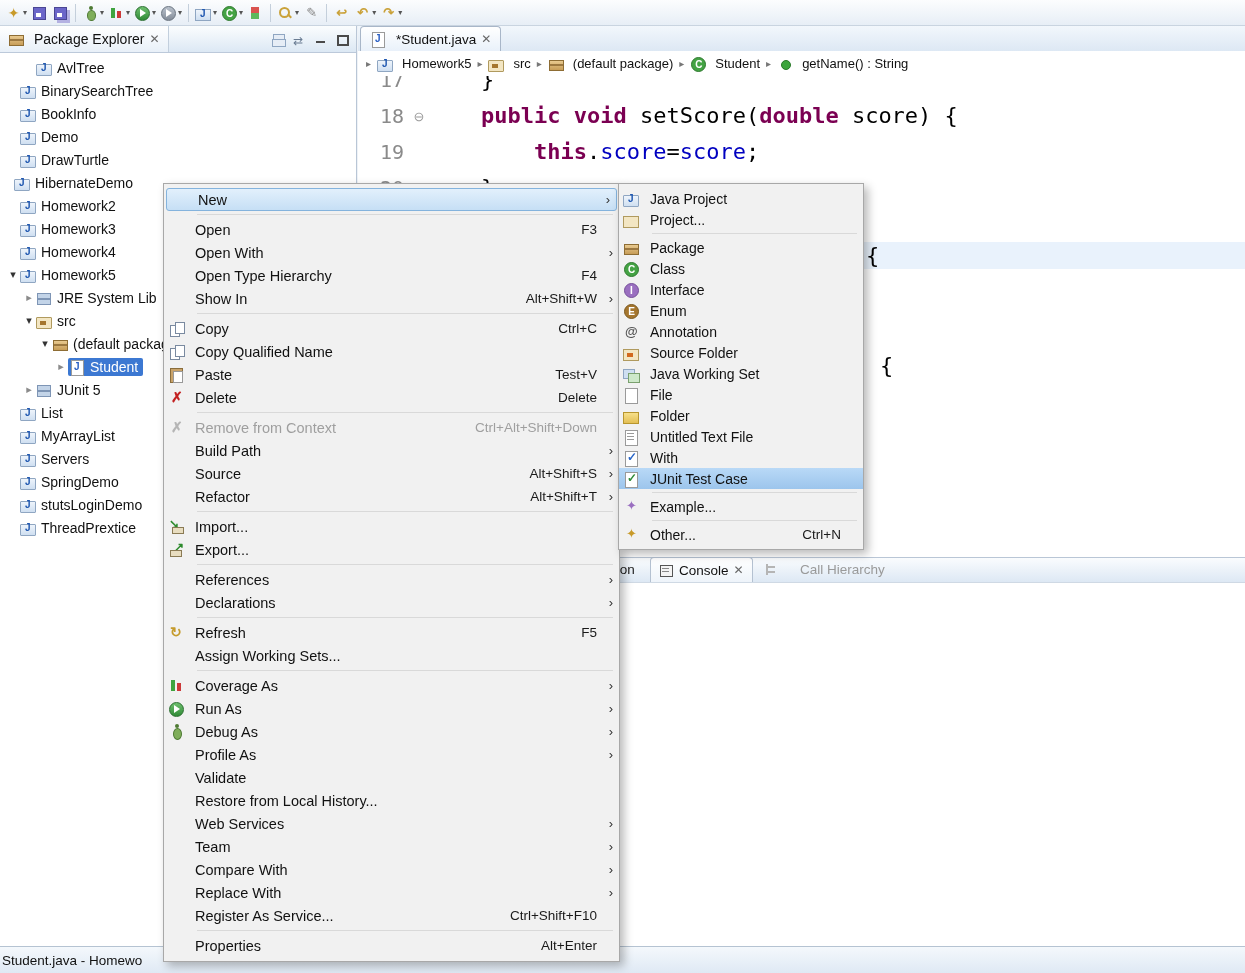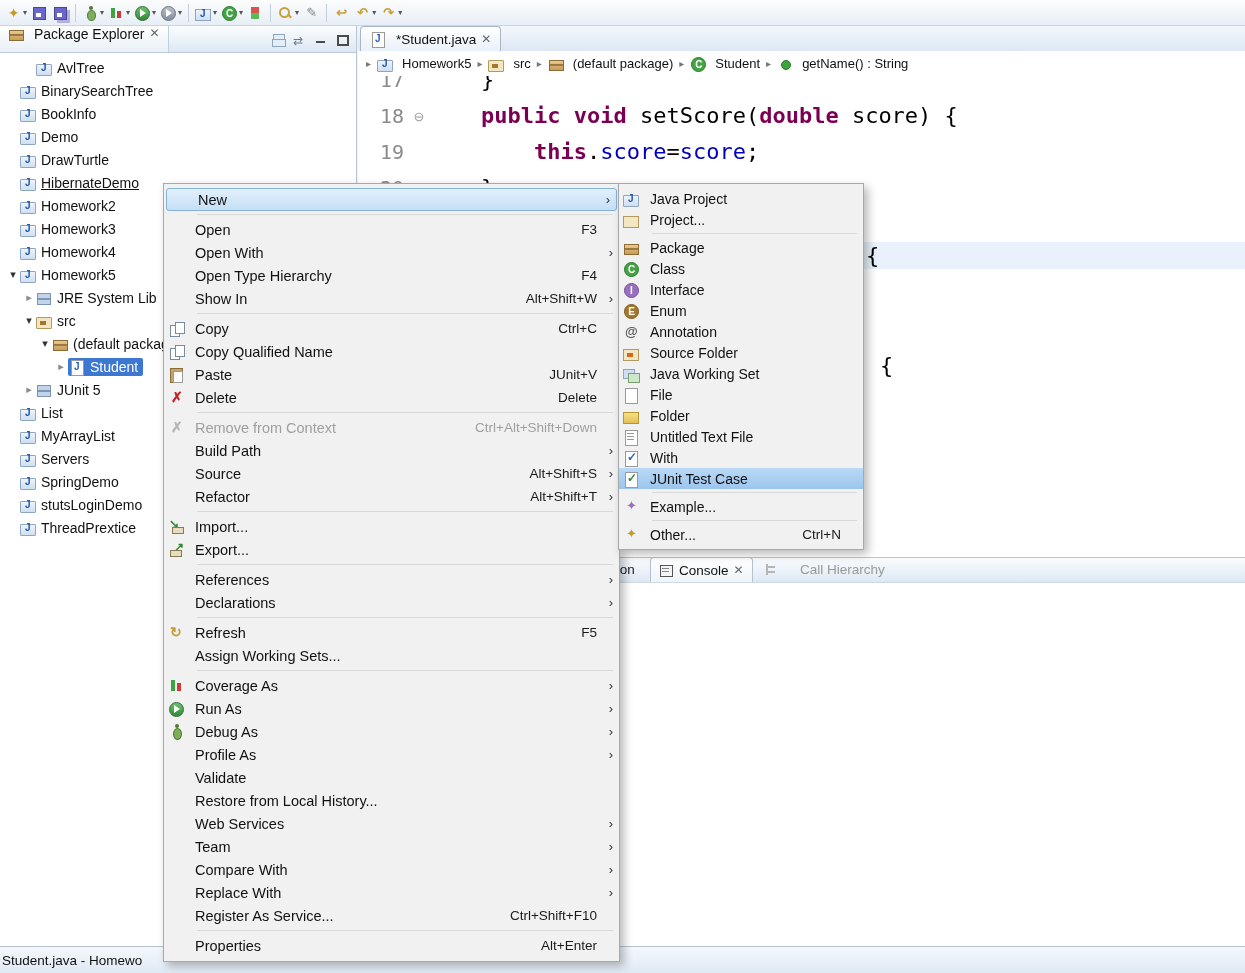--- a/index.html
+++ b/index.html
@@ -35,21 +35,21 @@
   .tg-mark-occurrences::before{content:"✎";color:#888}
   .tg-last-edit::before{content:"↩";color:#caa23a;font-weight:bold}
   .tg-back::before{content:"↶";color:#caa23a;font-weight:bold}
   .tg-forward::before{content:"↷";color:#caa23a;font-weight:bold}
 
   
   .left-panel{position:absolute;left:0;top:26px;width:357px;bottom:27px;background:#fff;
               border-right:1px solid #b9c6d6;display:flex;flex-direction:column;box-sizing:border-box}
   .panel-header{height:26px;flex:0 0 26px;background:linear-gradient(#fbfdfe,#dce8f4);
                 border-bottom:1px solid #bcc9da;display:flex;align-items:center}
-  .view-tab{display:flex;align-items:flex-start;gap:5px;padding:0 8px;height:100%;
+  .view-tab{display:flex;align-items:center;gap:5px;padding:0 8px;height:100%;
             background:linear-gradient(#ffffff,#e8f0f8);border-right:1px solid #c2cfdd;font-size:14px}
   .closex{color:#666;font-size:12px}
   .header-icons{margin-left:auto;display:flex;align-items:center;gap:7px;padding-right:7px}
   .hico{width:14px;height:14px;position:relative;display:inline-block}
   .hi-collapse::before{content:"";position:absolute;left:1px;top:2px;width:10px;height:4px;background:#e6edf6;border:1px solid #8fa6c2;box-shadow:0 6px 0 #e6edf6,0 6px 0 1px #8fa6c2}
   .hi-link::before{content:"⇄";color:#6a7c93;font-size:12px;line-height:14px}
   .hi-min::before{content:"";position:absolute;left:2px;bottom:3px;width:9px;height:2px;background:#4a4a4a}
   .hi-max::before{content:"";position:absolute;left:2px;top:3px;width:8px;height:7px;border:2px solid #4a4a4a}
 
   .tree{flex:1;overflow:hidden;padding-top:3px;font-size:14px}
@@ -265,21 +265,21 @@
       <div class="trow" style="padding-left: 6px;">
         <span class="texp"></span>
         <span class="ti ti-project"></span>
         <span class="tlabel">Demo</span>
       </div>
       <div class="trow" style="padding-left: 6px;">
         <span class="texp"></span>
         <span class="ti ti-project"></span>
         <span class="tlabel">DrawTurtle</span>
       </div>
-      <div class="trow" style="padding-left: 6px; text-decoration: underline;">
+      <div class="trow" style="">
         <span class="texp"></span>
         <span class="ti ti-project"></span>
         <span class="tlabel">HibernateDemo</span>
       </div>
       <div class="trow" style="padding-left: 6px;">
         <span class="texp"></span>
         <span class="ti ti-project"></span>
         <span class="tlabel">Homework2</span>
       </div>
       <div class="trow" style="padding-left: 6px;">
@@ -471,21 +471,21 @@
       <span class="mlabel">Copy</span>
       <span class="mshort">Ctrl+C</span>
     </div>
     <div class="mrow">
       <span class="mico mi-copy"></span>
       <span class="mlabel">Copy Qualified Name</span>
     </div>
     <div class="mrow">
       <span class="mico mi-paste"></span>
       <span class="mlabel">Paste</span>
-      <span class="mshort">JUnit+V</span>
+      <span class="mshort">Test+V</span>
     </div>
     <div class="mrow">
       <span class="mico mi-delete"></span>
       <span class="mlabel">Delete</span>
       <span class="mshort">Delete</span>
     </div>
     <div class="msep"></div>
     <div class="mrow dis">
       <span class="mico mi-remove"></span>
       <span class="mlabel">Remove from Context</span>

